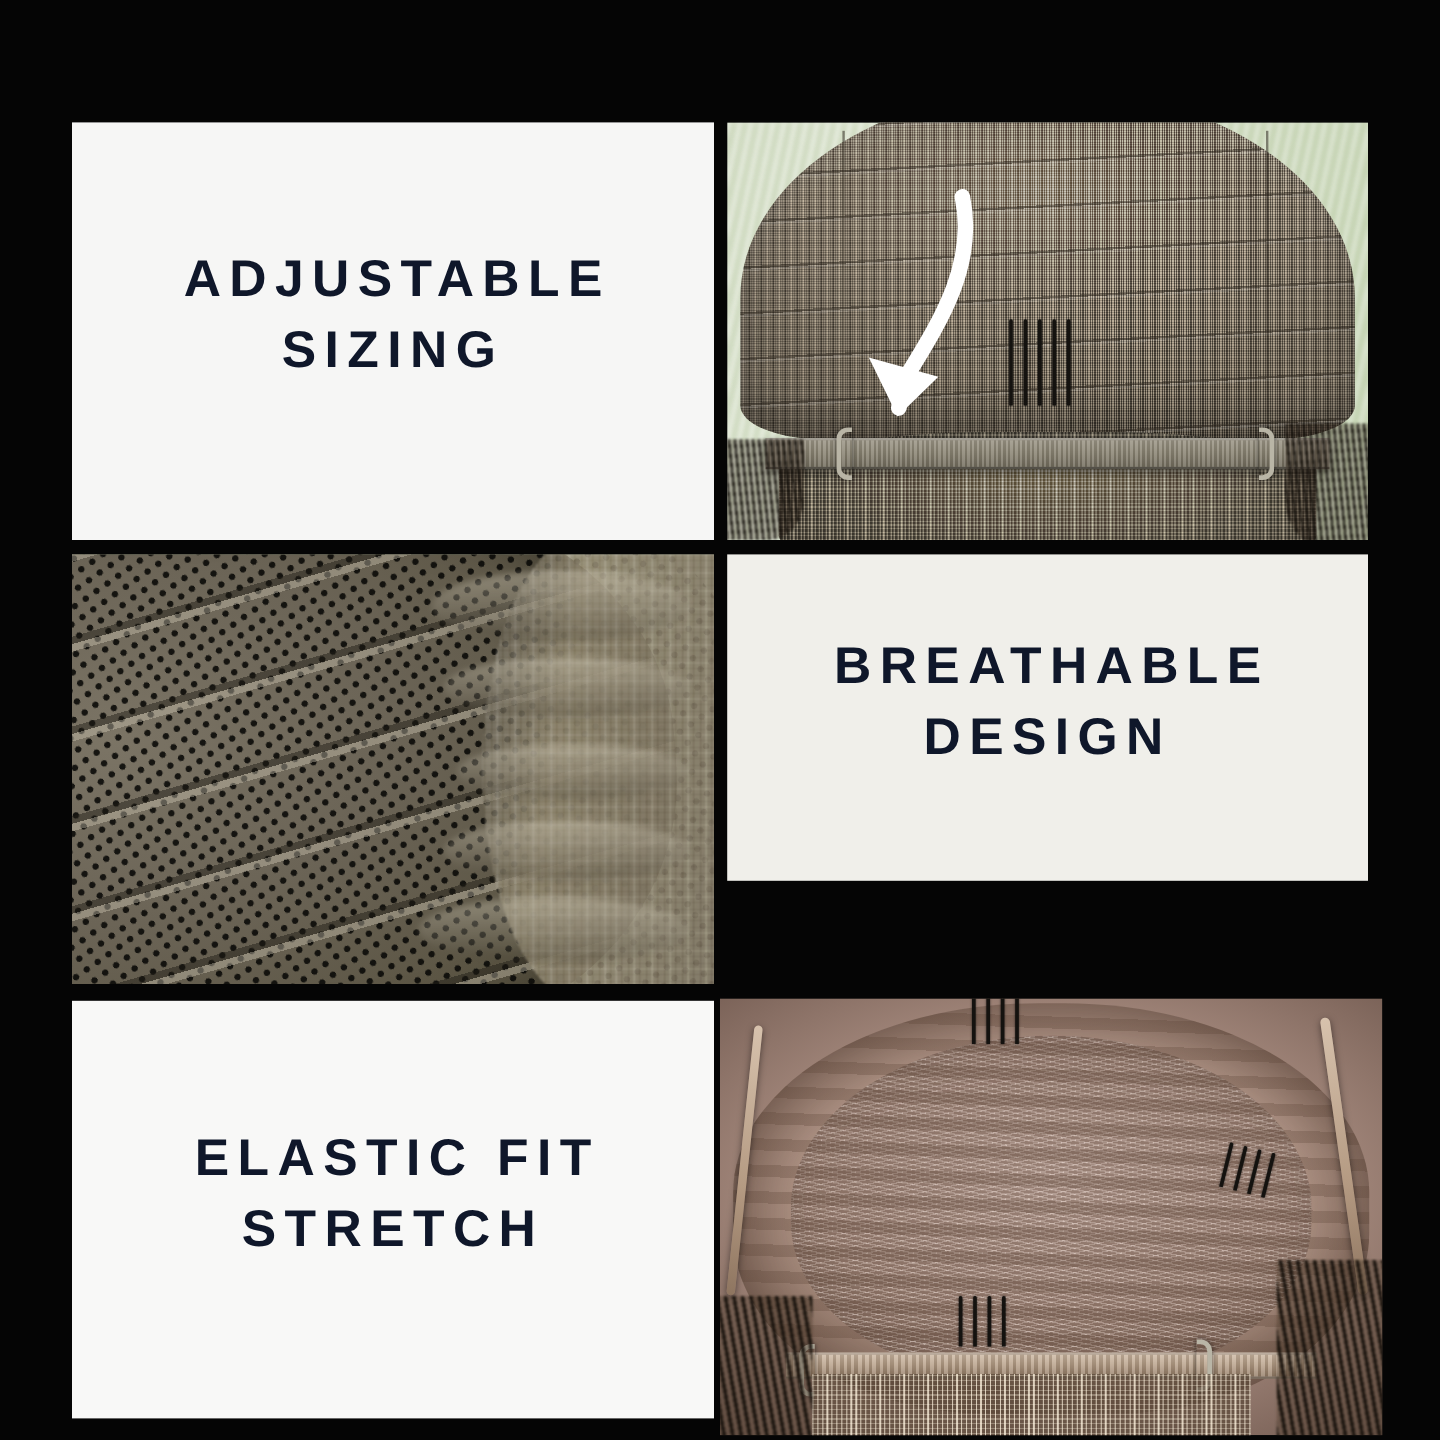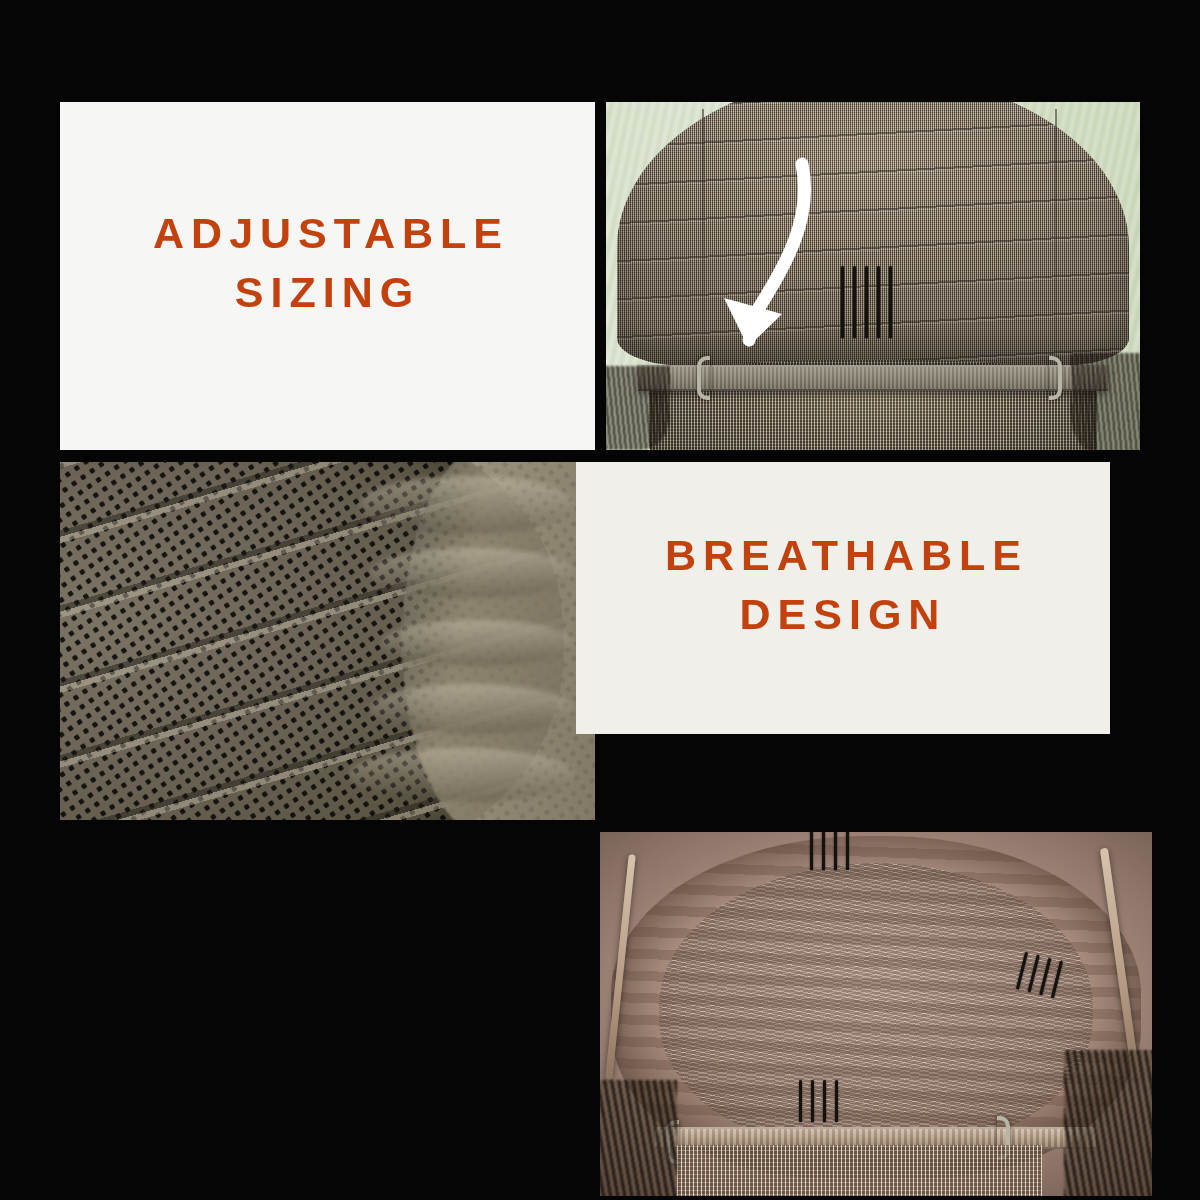--- a/index.html
+++ b/index.html
@@ -42,36 +42,36 @@
   }
 
   
   .text-panel{
     display:flex;
     align-items:center;
     justify-content:center;
     padding-bottom:26px;
   }
   .panel-label{
-    color:#c2410c;
+    color:#0f172a;
     font-family:"Liberation Sans", sans-serif;
     font-weight:bold;
     font-size:43px;
     letter-spacing:7px;
     text-indent:7px;
     line-height:1.38;
     text-align:center;
     white-space:pre-line;
   }
 
   
   #p-adjustable { left:60px;  top:102px; width:535px;  height:348px; background:#F6F6F5; }
   #p-cap-back   { left:606px; top:102px; width:534px;  height:348px; }
   #p-mesh       { left:60px;  top:462px; width:535px;  height:358px; }
-  #p-breathable { left:576px; top:462px; width:534px;  height:272px; background:#F0EFEA; }
+  #p-breathable { left:606px; top:462px; width:534px;  height:272px; background:#F0EFEA; }
   #p-elastic    { left:60px;  top:834px; width:535px;  height:348px; background:#F8F8F7; }
   #p-cap-inside { left:600px; top:832px; width:552px;  height:364px; }
 
   
   .photo{ position:absolute; inset:0; }
 
   .cap-back-bg{
     position:absolute; inset:0;
     background:
       linear-gradient(105deg,#dfe6d4 0%,#e8eee0 35%,#d6e0c8 70%,#cfdcc0 100%);
@@ -404,20 +404,24 @@
       <div class="mesh-fold" style="left:58%; top:62%; width:38%; height:14%;"></div>
       <div class="mesh-fold" style="left:54%; top:80%; width:42%; height:15%;"></div>
     </div>
   </div>
 
   <div class="panel text-panel" id="p-breathable">
     <div class="panel-label">BREATHABLE
 DESIGN</div>
   </div>
 
+  <div class="panel text-panel" id="p-elastic">
+    <div class="panel-label">ELASTIC FIT
+STRETCH</div>
+  </div>
 
   <div class="panel" id="p-cap-inside">
     <div class="photo">
       <div class="inside-bg"></div>
       <div class="inside-rim"></div>
 
       <div class="comb" style="left:38%; top:-1%; height:42px;">
         <span class="tooth" style="height:42px;"></span>
         <span class="tooth" style="height:42px;"></span>
         <span class="tooth" style="height:42px;"></span>

